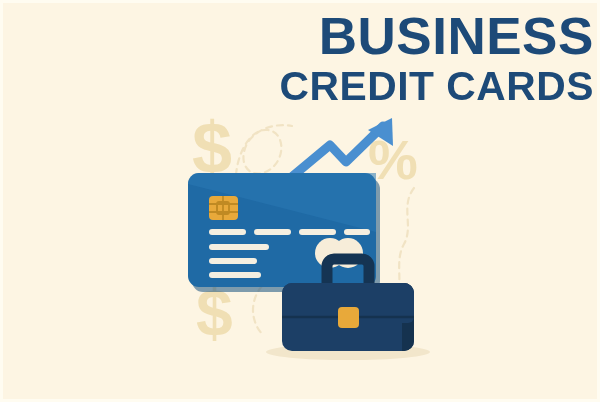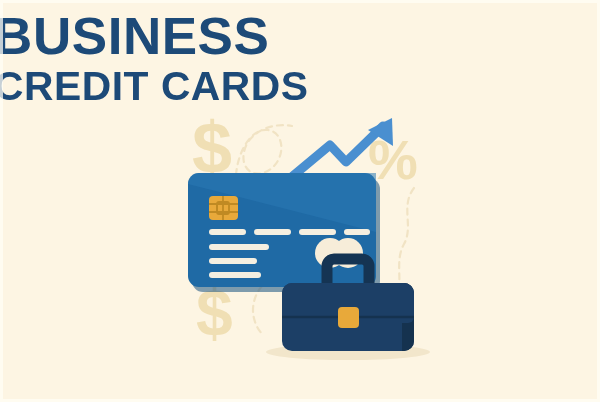--- a/index.html
+++ b/index.html
@@ -23,21 +23,21 @@
     pointer-events: none;
     z-index: 40;
   }
 
   
   #headline {
     position: absolute;
     top: 8px;
     left: 0;
     width: 588px;
-    text-align: left;
+    text-align: right;
     z-index: 20;
   }
   #title-main {
     display: block;
     font-family: "Liberation Sans", sans-serif;
     font-weight: bold;
     font-size: 52px;
     line-height: 56px;
     letter-spacing: 0.5px;
     color: #1d4a78;

